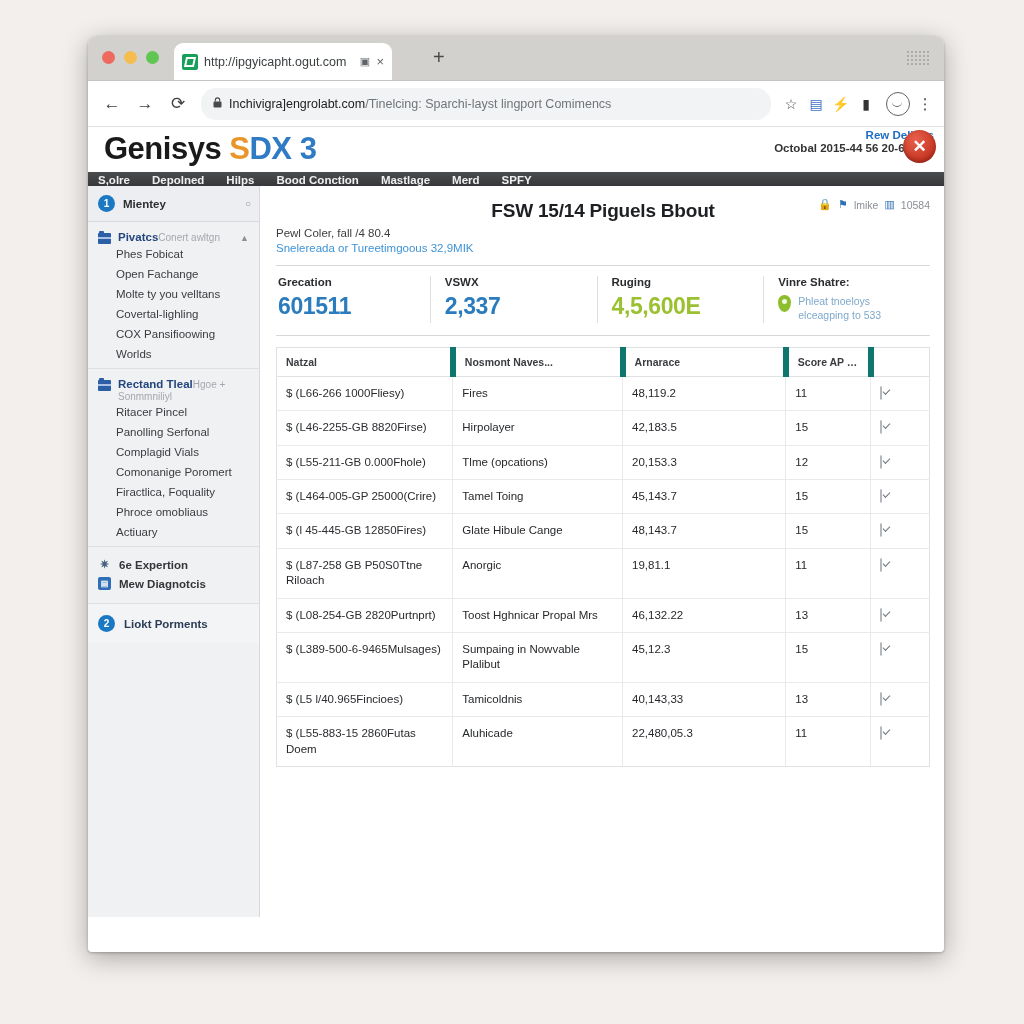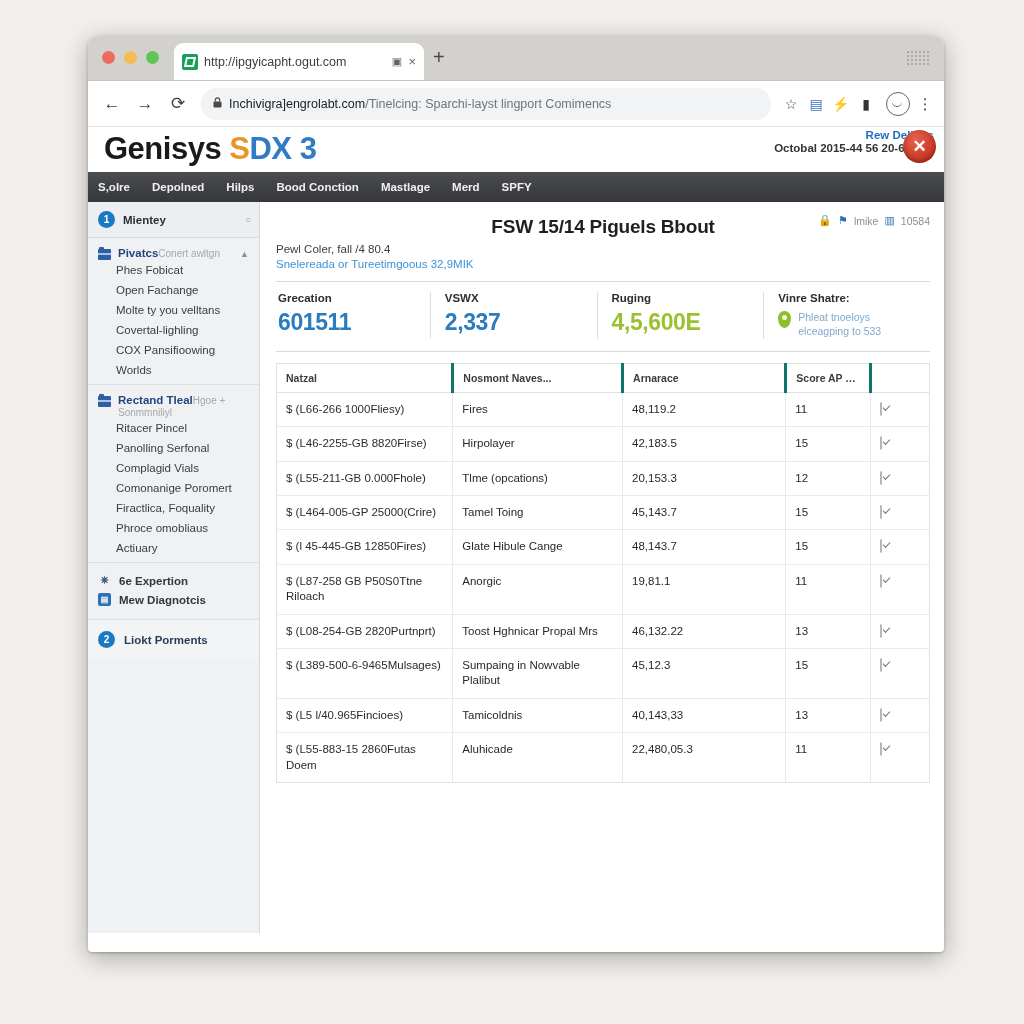--- a/index.html
+++ b/index.html
@@ -41,21 +41,21 @@
   }
   .light { width: 13px; height: 13px; border-radius: 50%; }
   .light.red    { background: #ee6a5f; }
   .light.yellow { background: #f5bd4f; }
   .light.green  { background: #61c554; }
 
   #browser-tab {
     position: absolute;
     left: 86px;
     top: 7px;
-    width: 250px;
+    width: 218px;
     height: 37px;
     background: #ffffff;
     border-radius: 9px 9px 0 0;
     display: flex;
     align-items: center;
     padding: 0 8px;
     box-sizing: border-box;
   }
   #tab-favicon {
     width: 16px; height: 16px;
@@ -262,22 +262,22 @@
   }
   .ptab.active {
     background: #1b79c4;
     color: #ffffff;
     border-right: none;
   }
 
   
   #sub-nav {
     display: flex;
-    align-items: center;
-    height: 30px;
+    align-items: flex-end;
+    height: 14px;
     background: linear-gradient(#4a4c4e, #35373a);
     padding-left: 10px;
     gap: 22px;
   }
   .subnav-item {
     font-size: 11.5px;
     font-weight: bold;
     color: #f0f0f0;
     white-space: nowrap;
   }
@@ -513,21 +513,21 @@
     margin-top: 11px;
     border: 1px solid #dfe1e3;
     table-layout: fixed;
   }
   #data-table th {
     text-align: left;
     font-size: 10.5px;
     font-weight: bold;
     color: #3a3c40;
     padding: 8px 9px;
-    border-right: 3px solid #0f766e;
+    border-right: 6px solid #0f766e;
     border-bottom: 1px solid #dfe1e3;
     background: #ffffff;
     white-space: nowrap;
     overflow: hidden;
     text-overflow: ellipsis;
   }
   #data-table th:last-child { border-right: none; }
   #data-table td {
     font-size: 11.5px;
     color: #26282b;

